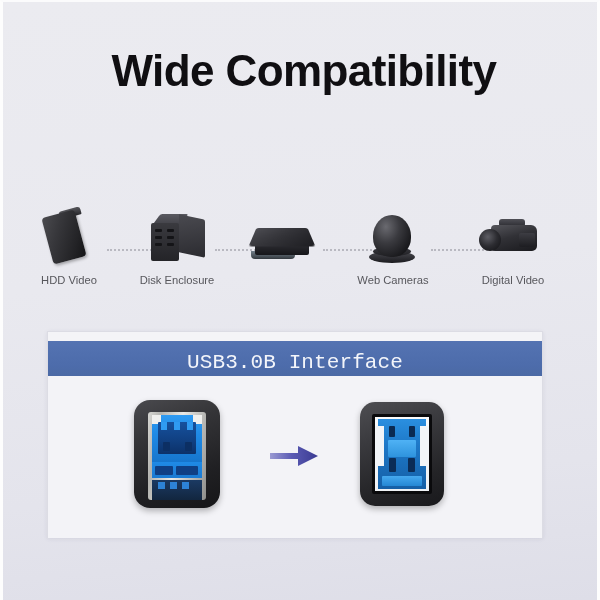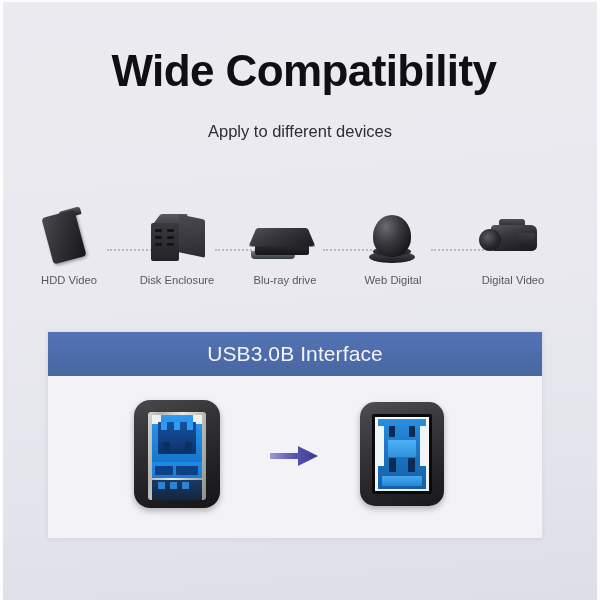--- a/index.html
+++ b/index.html
@@ -218,29 +218,30 @@
     width: 496px;
     height: 207px;
     background: #f4f4f7;
     border: 1px solid #dcdce4;
     box-sizing: border-box;
     box-shadow: 0 1px 4px rgba(80,80,110,0.10);
   }
   .card-banner {
     position: absolute;
     left: 0;
-    top: 0;
+    top: 9px;
     width: 100%;
     height: 44px;
     background: linear-gradient(180deg, #5473b2 0%, #4d6cab 55%, #49679f 100%);
     color: #f3f5fa;
     font-size: 21px;
     line-height: 44px;
     text-align: center;
     letter-spacing: 0.1px;
+    font-family: Liberation Mono, monospace;
   }
   .card-body {
     position: absolute;
     left: 0;
     top: 44px;
     width: 100%;
     height: 162px;
     background: #f3f3f7;
   }
 
@@ -410,21 +411,20 @@
     width: 56px;
     height: 28px;
   }
 </style>
 </head>
 <body>
 
 <div class="poster">
 
   <div class="title">Wide Compatibility</div>
-  <div class="subtitle">Apply to different devices</div>
 
   <div class="devices">
 
     <div class="dots" style="left:86px;  width:60px;"></div>
     <div class="dots" style="left:194px; width:60px;"></div>
     <div class="dots" style="left:302px; width:60px;"></div>
     <div class="dots" style="left:410px; width:60px;"></div>
 
     <div class="device" style="left:0px;">
       <div class="art">
@@ -448,30 +448,29 @@
       </div>
       <div class="cap">Disk Enclosure</div>
     </div>
 
     <div class="device" style="left:216px;">
       <div class="art">
         <div class="shape bd-tray"></div>
         <div class="shape bd-body"></div>
         <div class="shape bd-top"></div>
       </div>
-      <div class="cap">Blu-ray drive</div>
     </div>
 
     <div class="device" style="left:324px;">
       <div class="art">
         <div class="shape cam-base"></div>
         <div class="shape cam-base2"></div>
         <div class="shape cam-ball"></div>
       </div>
-      <div class="cap">Web Digital</div>
+      <div class="cap">Web Cameras</div>
     </div>
 
     <div class="device" style="left:444px;">
       <div class="art">
         <div class="shape dv-top"></div>
         <div class="shape dv-body"></div>
         <div class="shape dv-grip"></div>
         <div class="shape dv-lens"></div>
       </div>
       <div class="cap">Digital Video</div>

